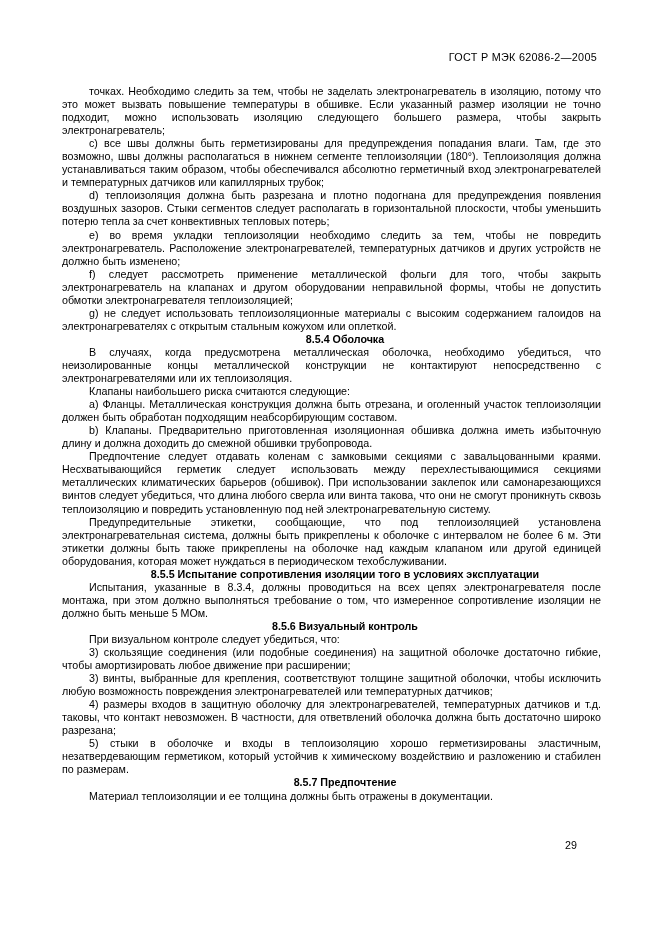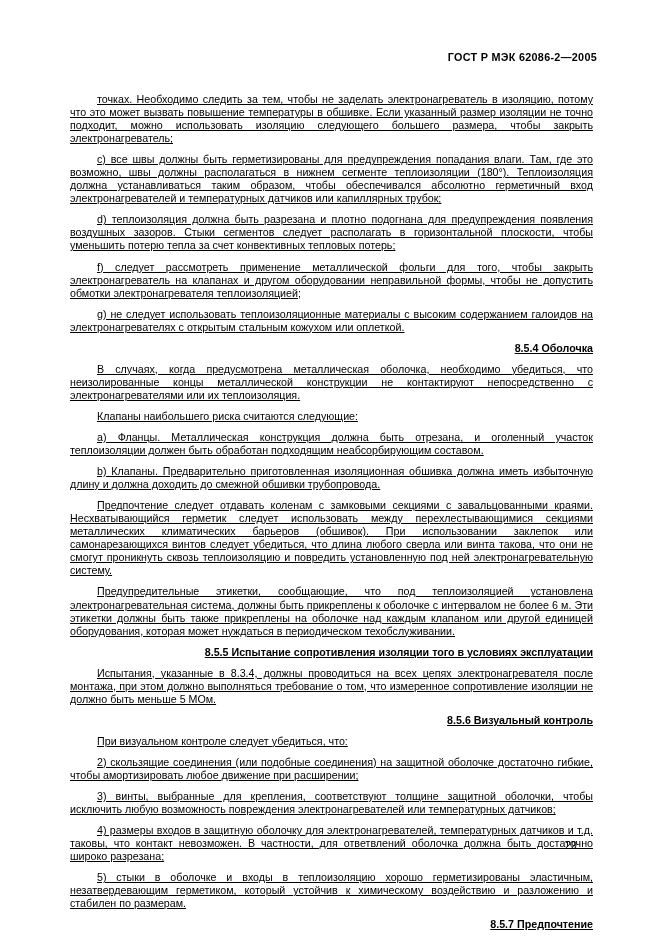--- a/index.html
+++ b/index.html
@@ -15,74 +15,74 @@
     background: #ffffff;
     font-family: "Liberation Sans", sans-serif;
     color: #000000;
     overflow: hidden;
   }
   .doc-header {
     position: absolute;
     top: 51px;
     right: 64px;
     font-size: 10.8px;
-    font-weight: bold;
+    font-weight: normal;
     letter-spacing: 0.3px;
     white-space: nowrap;
   }
   .doc-body {
     position: absolute;
     top: 85px;
     left: 62px;
     width: 539px;
     font-size: 10.7px;
     line-height: 13.05px;
     text-align: justify;
   }
   .para {
-    margin: 8px;
+    margin: 0;
     text-indent: 27px;
-    text-decoration: underline;
   }
   .para.heading {
     font-weight: bold;
-    text-align: right;
+    text-align: center;
   }
   .page-number {
     position: absolute;
     top: 839px;
     right: 84px;
     font-size: 10.7px;
     margin-left: 32px;
   }
 </style>
 </head>
 <body>
 
 <div class="page">
   <div class="doc-header">ГОСТ Р МЭК 62086-2—2005</div>
 
   <div class="doc-body">
       <p class="para">точках. Необходимо следить за тем, чтобы не заделать электронагреватель в изоляцию, потому что это может вызвать повышение температуры в обшивке. Если указанный размер изоляции не точно подходит, можно использовать изоляцию следующего большего размера, чтобы закрыть электронагреватель;</p>
       <p class="para">c) все швы должны быть герметизированы для предупреждения попадания влаги. Там, где это возможно, швы должны располагаться в нижнем сегменте теплоизоляции (180°). Теплоизоляция должна устанавливаться таким образом, чтобы обеспечивался абсолютно герметичный вход электронагревателей и температурных датчиков или капиллярных трубок;</p>
       <p class="para">d) теплоизоляция должна быть разрезана и плотно подогнана для предупреждения появления воздушных зазоров. Стыки сегментов следует располагать в горизонтальной плоскости, чтобы уменьшить потерю тепла за счет конвективных тепловых потерь;</p>
+      <p class="para">e) во время укладки теплоизоляции необходимо следить за тем, чтобы не повредить электронагреватель. Расположение электронагревателей, температурных датчиков и других устройств не должно быть изменено;</p>
       <p class="para">f) следует рассмотреть применение металлической фольги для того, чтобы закрыть электронагреватель на клапанах и другом оборудовании неправильной формы, чтобы не допустить обмотки электронагревателя теплоизоляцией;</p>
       <p class="para">g) не следует использовать теплоизоляционные материалы с высоким содержанием галоидов на электронагревателях с открытым стальным кожухом или оплеткой.</p>
       <p class="para heading">8.5.4 Оболочка</p>
       <p class="para">В случаях, когда предусмотрена металлическая оболочка, необходимо убедиться, что неизолированные концы металлической конструкции не контактируют непосредственно с электронагревателями или их теплоизоляция.</p>
       <p class="para">Клапаны наибольшего риска считаются следующие:</p>
       <p class="para">a) Фланцы. Металлическая конструкция должна быть отрезана, и оголенный участок теплоизоляции должен быть обработан подходящим неабсорбирующим составом.</p>
       <p class="para">b) Клапаны. Предварительно приготовленная изоляционная обшивка должна иметь избыточную длину и должна доходить до смежной обшивки трубопровода.</p>
       <p class="para">Предпочтение следует отдавать коленам с замковыми секциями с завальцованными краями. Несхватывающийся герметик следует использовать между перехлестывающимися секциями металлических климатических барьеров (обшивок). При использовании заклепок или самонарезающихся винтов следует убедиться, что длина любого сверла или винта такова, что они не смогут проникнуть сквозь теплоизоляцию и повредить установленную под ней электронагревательную систему.</p>
       <p class="para">Предупредительные этикетки, сообщающие, что под теплоизоляцией установлена электронагревательная система, должны быть прикреплены к оболочке с интервалом не более 6 м. Эти этикетки должны быть также прикреплены на оболочке над каждым клапаном или другой единицей оборудования, которая может нуждаться в периодическом техобслуживании.</p>
       <p class="para heading">8.5.5 Испытание сопротивления изоляции того в условиях эксплуатации</p>
       <p class="para">Испытания, указанные в 8.3.4, должны проводиться на всех цепях электронагревателя после монтажа, при этом должно выполняться требование о том, что измеренное сопротивление изоляции не должно быть меньше 5 МОм.</p>
       <p class="para heading">8.5.6 Визуальный контроль</p>
       <p class="para">При визуальном контроле следует убедиться, что:</p>
-      <p class="para">2) скользящие соединения (или подобные соединения) на защитной оболочке достаточно гибкие, чтобы амортизировать любое движение при расширении;</p>
+      <p class="para">3) скользящие соединения (или подобные соединения) на защитной оболочке достаточно гибкие, чтобы амортизировать любое движение при расширении;</p>
       <p class="para">3) винты, выбранные для крепления, соответствуют толщине защитной оболочки, чтобы исключить любую возможность повреждения электронагревателей или температурных датчиков;</p>
       <p class="para">4) размеры входов в защитную оболочку для электронагревателей, температурных датчиков и т.д. таковы, что контакт невозможен. В частности, для ответвлений оболочка должна быть достаточно широко разрезана;</p>
       <p class="para">5) стыки в оболочке и входы в теплоизоляцию хорошо герметизированы эластичным, незатвердевающим герметиком, который устойчив к химическому воздействию и разложению и стабилен по размерам.</p>
       <p class="para heading">8.5.7 Предпочтение</p>
       <p class="para">Материал теплоизоляции и ее толщина должны быть отражены в документации.</p>
     </div>
 
   <div class="page-number">29</div>
 </div>
 

